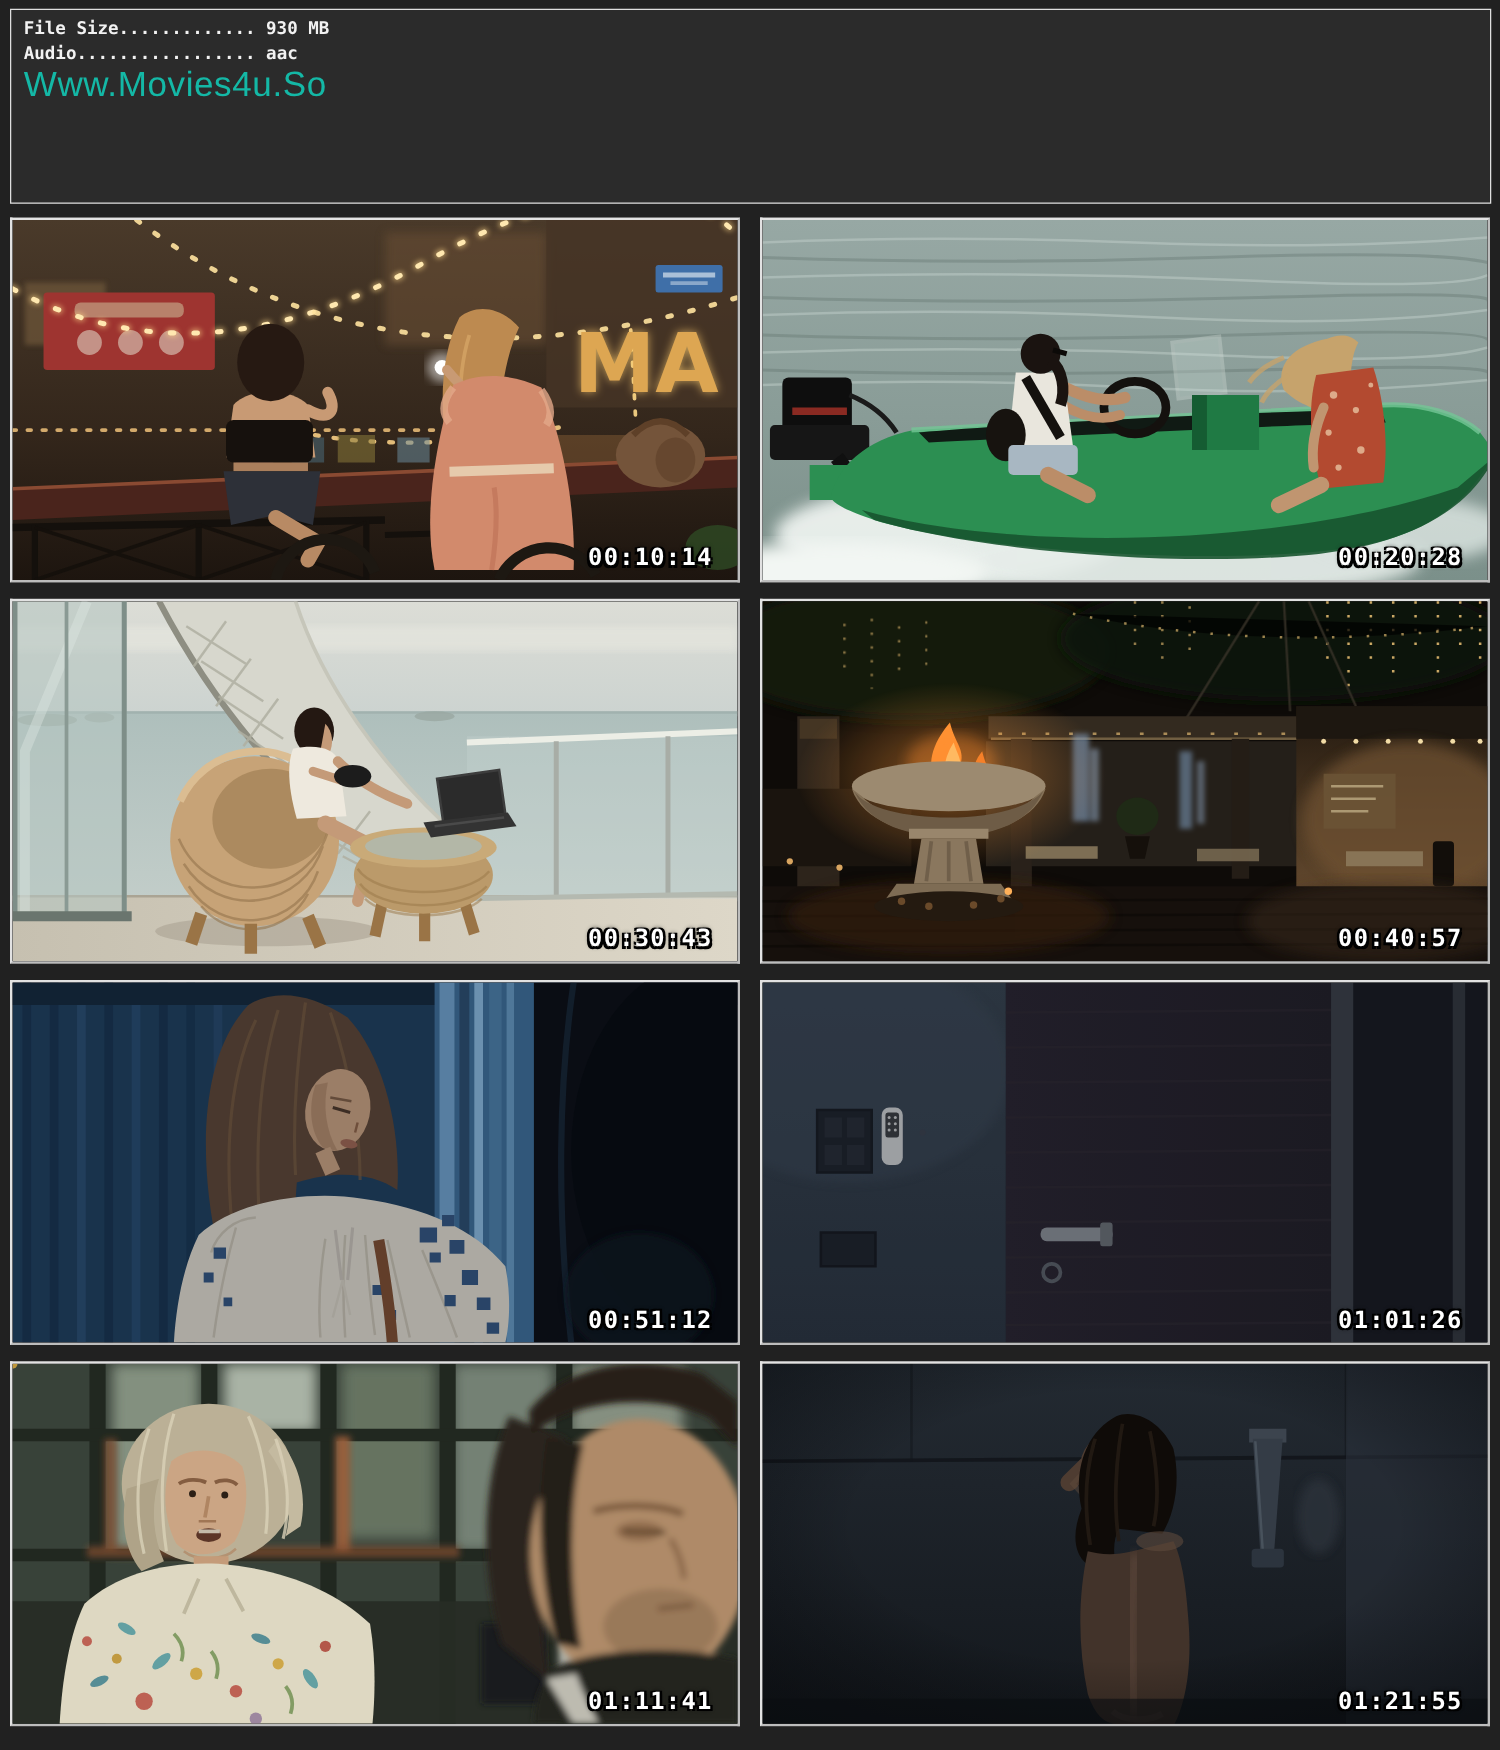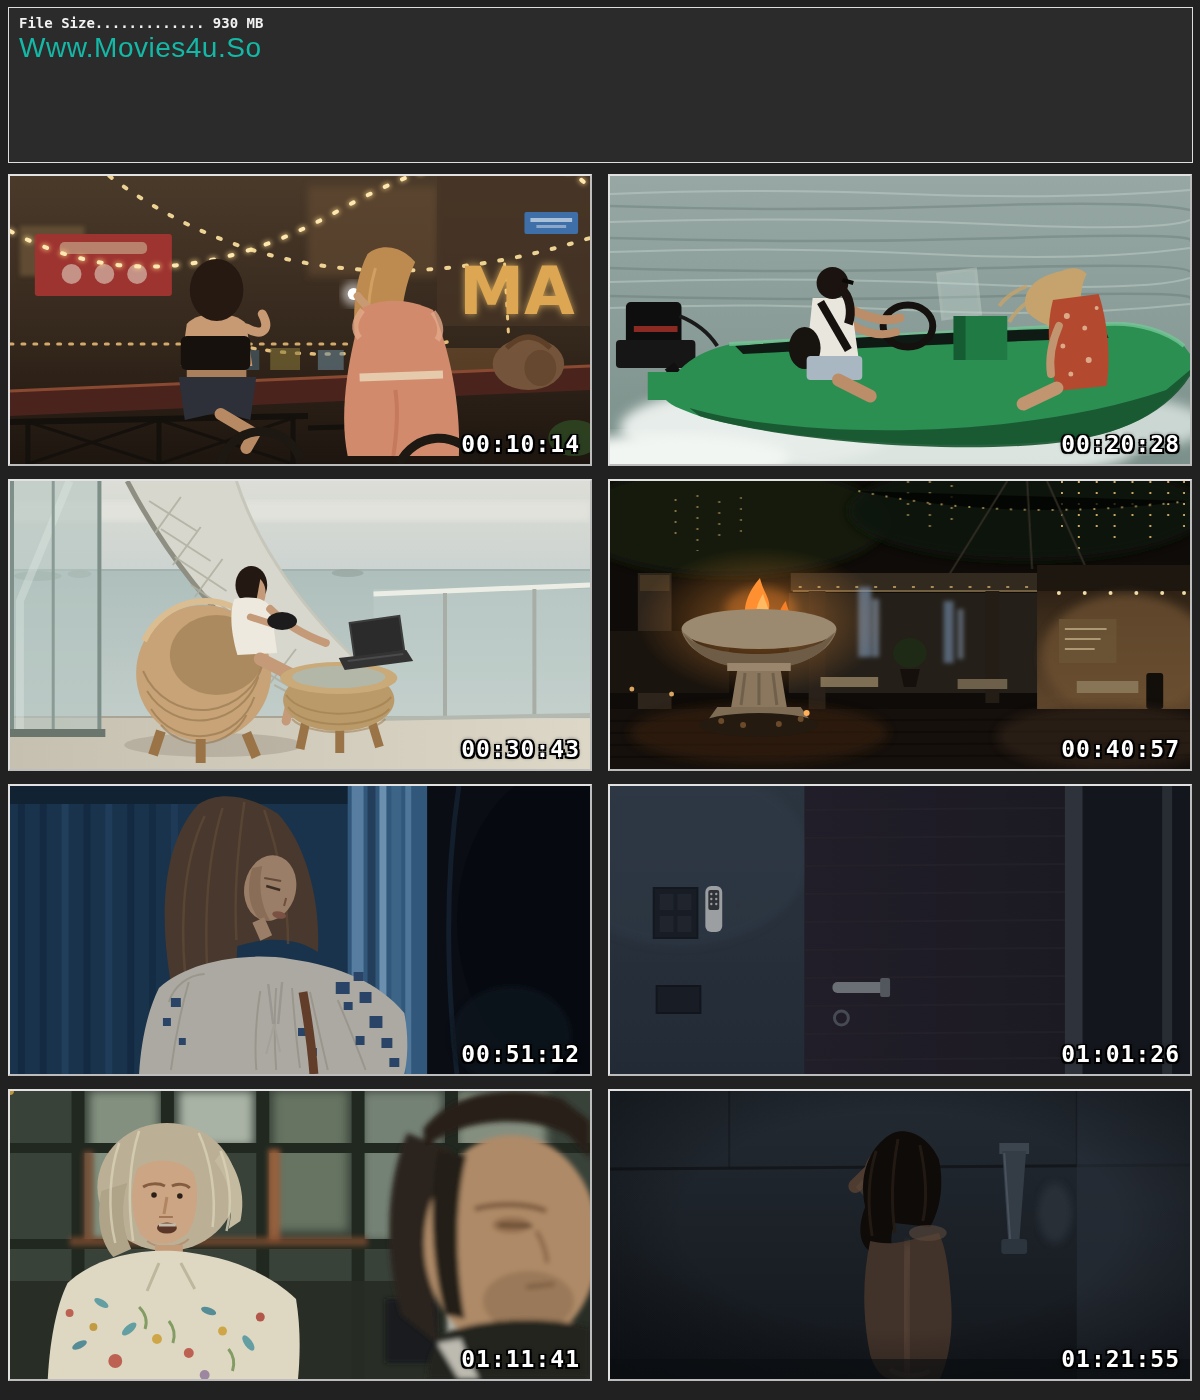--- a/index.html
+++ b/index.html
@@ -31,31 +31,32 @@
   figure.shot {
     position:relative;
     height:292px;
     border:2px solid;
     border-color:#e2e2e2 #bdbdbd #bdbdbd #e2e2e2;
     background:#000;
     overflow:hidden;
   }
   figure.shot svg { display:block; width:100%; height:100%; }
   .ts {
-    position:absolute; right:10px; bottom:7px;
+    position:absolute; right:20px; bottom:7px;
     color:#ffffff; font-family:"DejaVu Sans Mono", monospace;
-    font-size:23px; font-weight:bold; letter-spacing:1px;
+    font-size:19px; font-weight:bold; letter-spacing:1px;
     text-shadow:-2px -1px 0 #000, 2px -1px 0 #000, -2px 2px 0 #000, 2px 2px 0 #000, 0 0 4px #000;
   }
 </style>
 </head>
 <body>
 
 <header class="meta-panel">
   <div class="meta-row"><span>File Size</span><span>.............</span><span class="val">930 MB</span></div>
+  <div class="meta-row"><span>Audio</span><span>.................</span><span class="val">aac</span></div>
   <div class="watermark">Www.Movies4u.So</div>
 </header>
 
 <main class="shots-grid">
 
   <figure class="shot">
     <svg viewBox="0 0 584 288" preserveAspectRatio="none">
       <defs>
         <linearGradient id="s1bg" x1="0" y1="0" x2="0" y2="1">
           <stop offset="0" stop-color="#4a3a2a"></stop>

